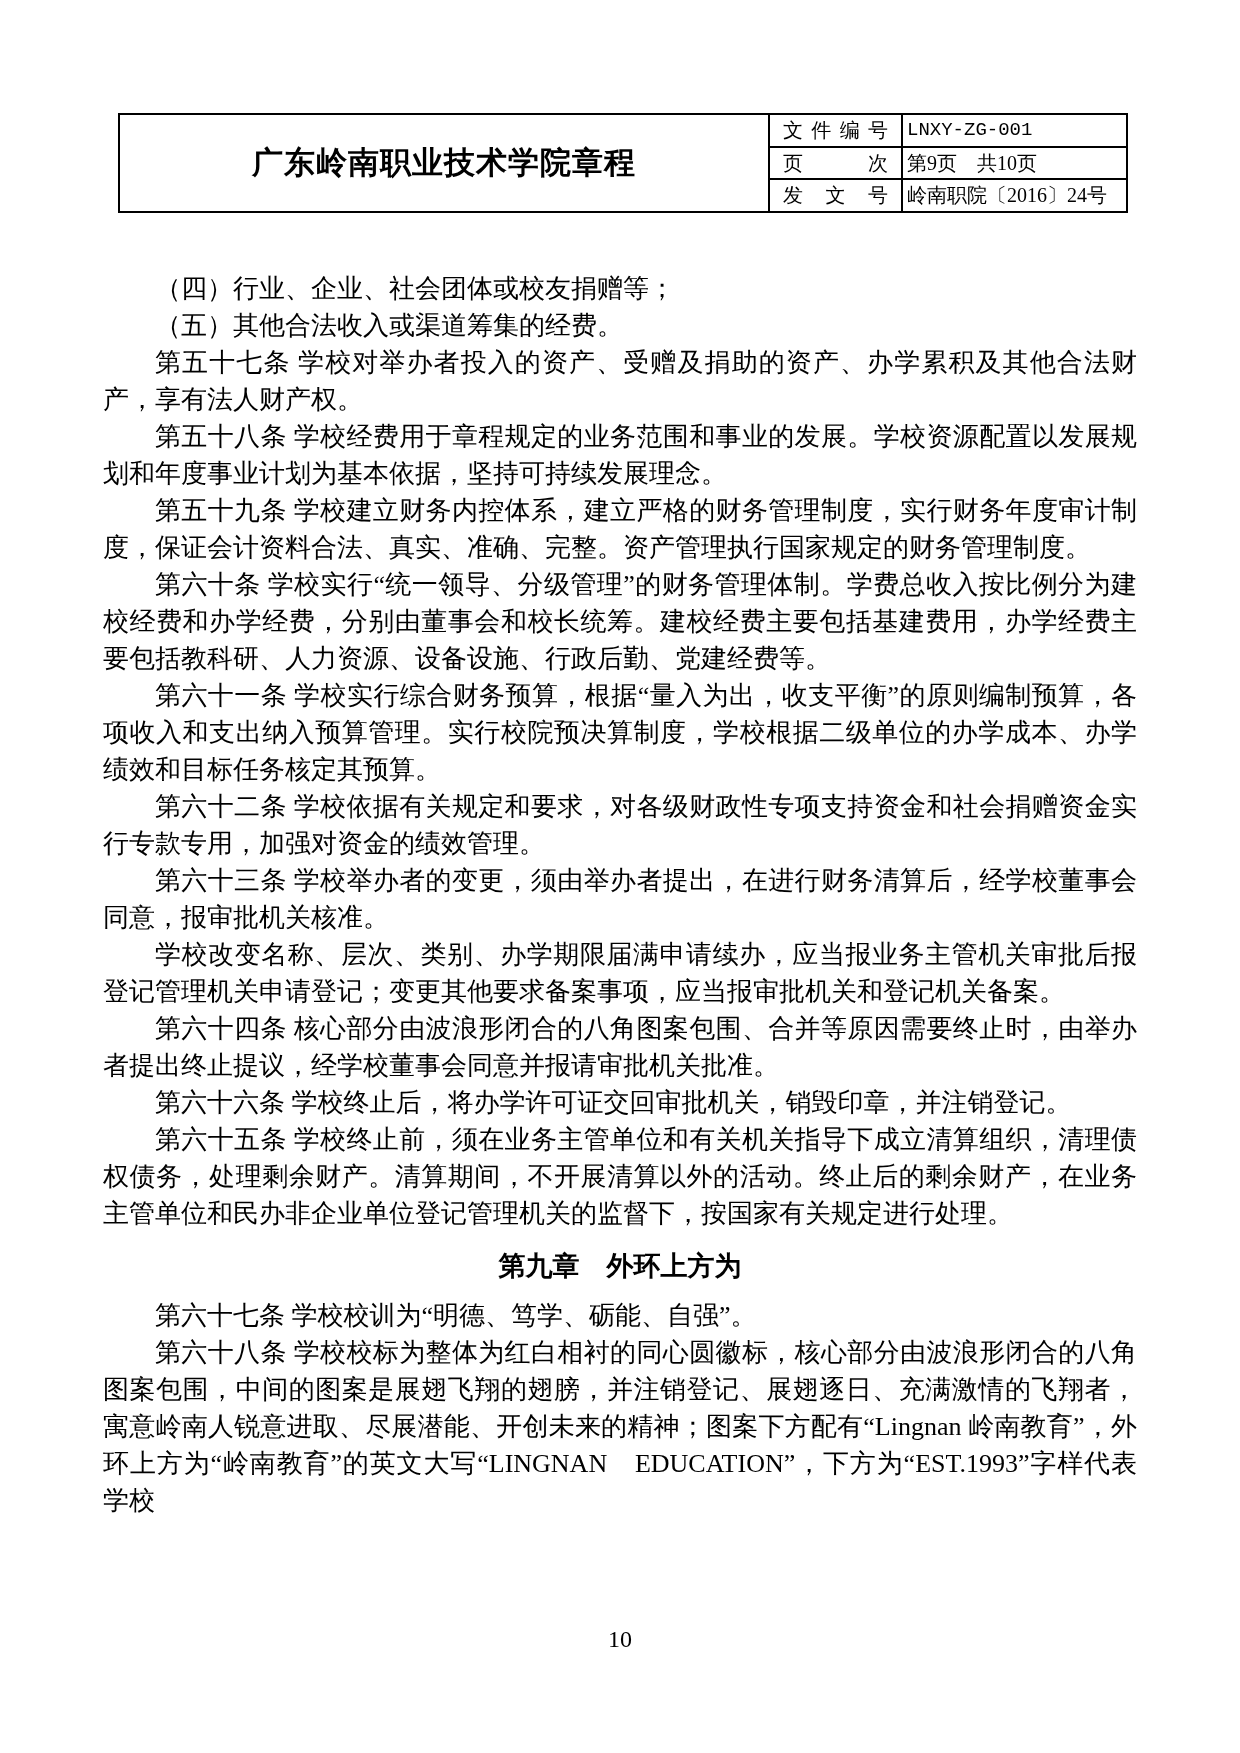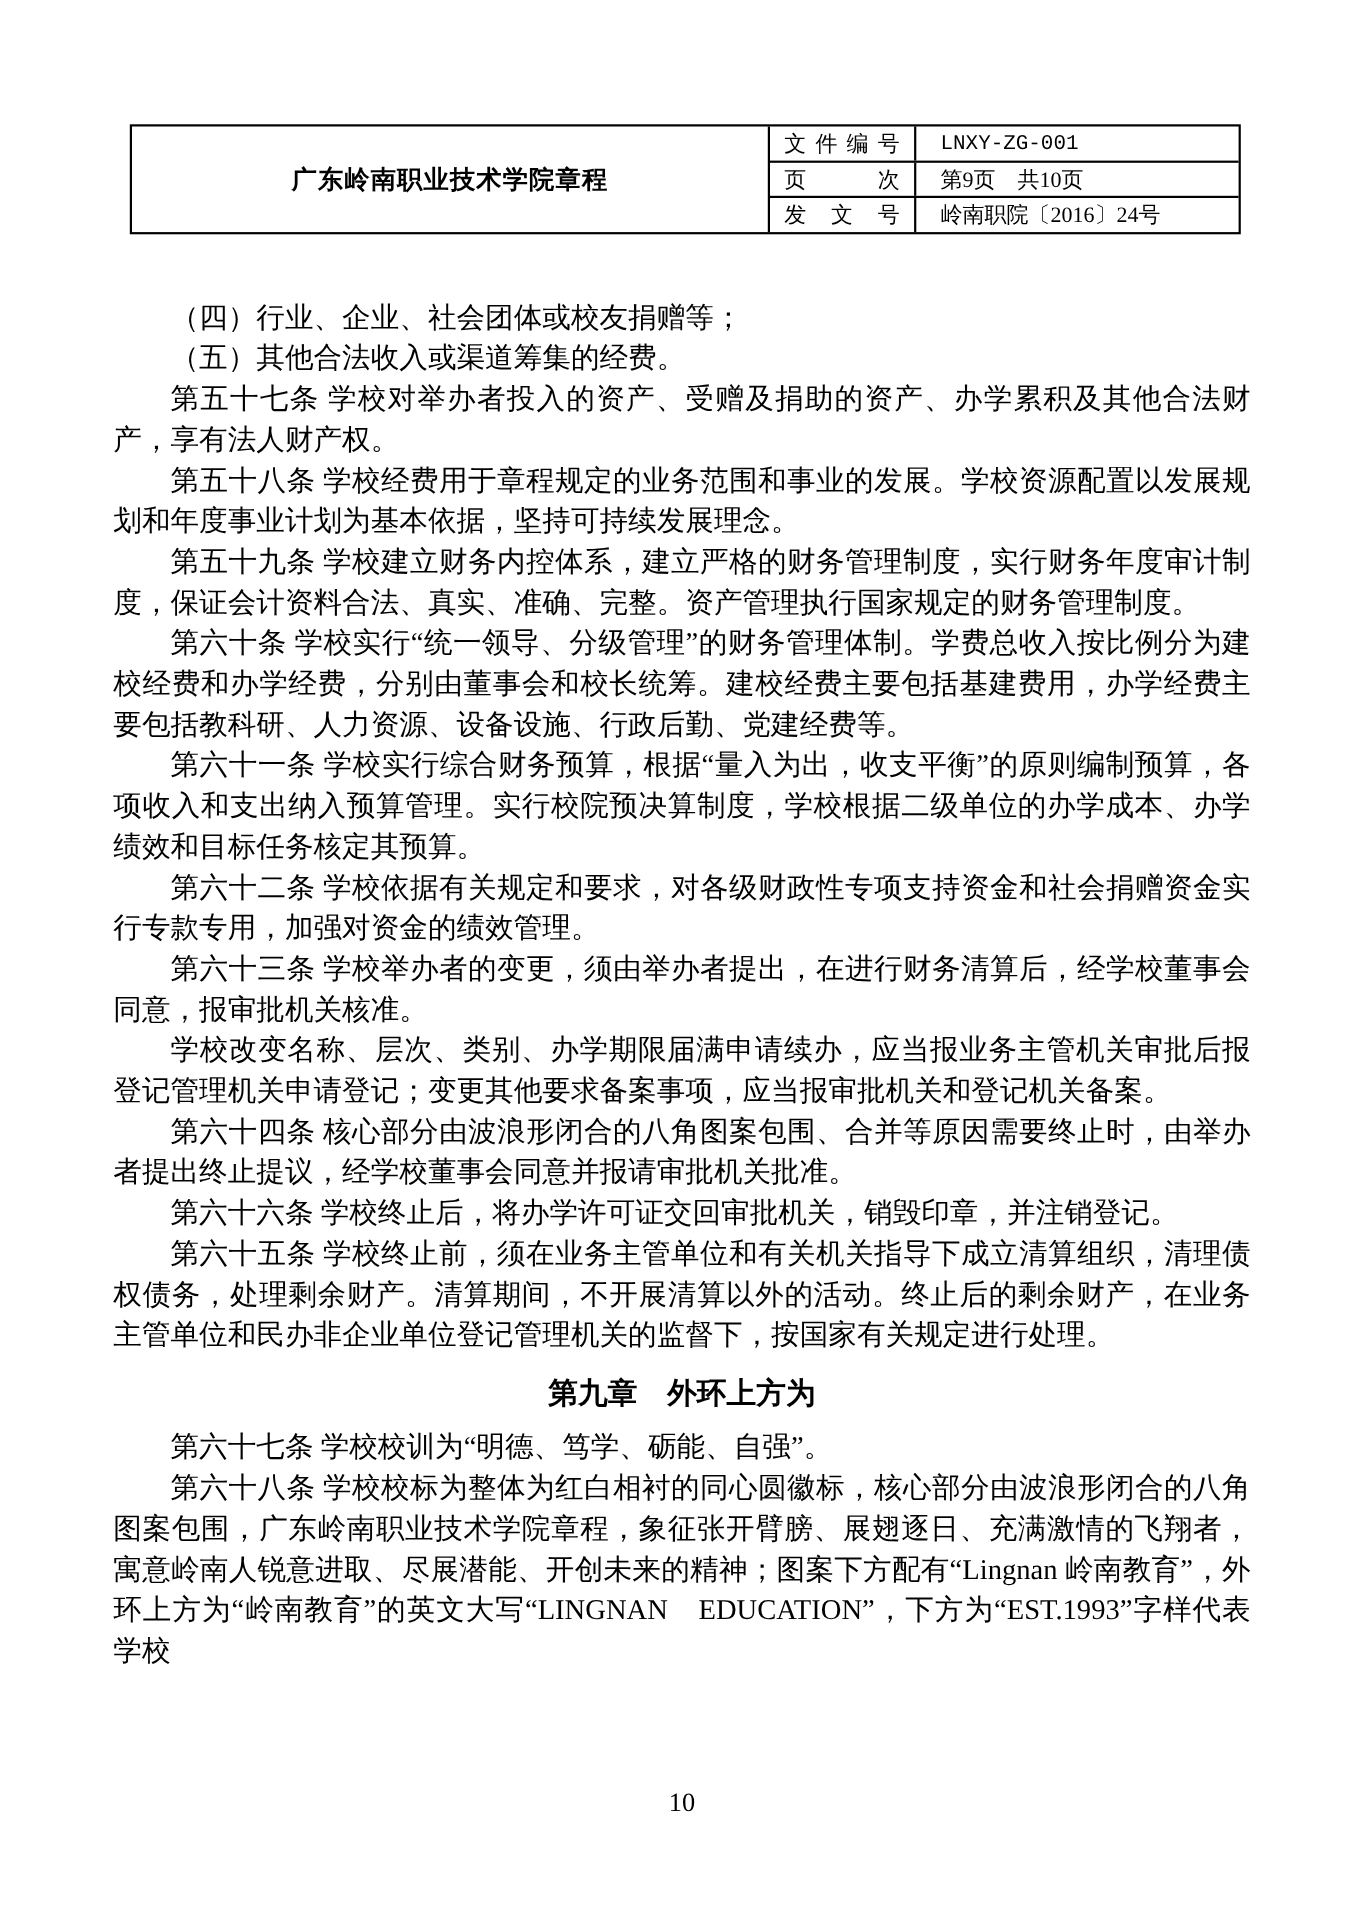--- a/index.html
+++ b/index.html
@@ -21,26 +21,26 @@
     position: absolute;
     left: 118px;
     top: 113px;
     width: 1010px;
     height: 100px;
     border: 2px solid #000;
     box-sizing: border-box;
     display: flex;
   }
   .title-cell {
-    width: 578px;
+    width: 648px;
     box-sizing: border-box;
     display: flex;
     align-items: center;
     justify-content: center;
-    font-size: 23px;
+    font-size: 31px;
     font-weight: bold;
     letter-spacing: 1px;
   }
   .meta-cells {
     flex: 1;
     display: flex;
     flex-direction: column;
     border-left: 2px solid #000;
   }
   .meta-row {
@@ -60,21 +60,21 @@
     align-items: center;
   }
   .meta-label .inner {
     width: 100%;
     display: flex;
     justify-content: space-between;
   }
   .meta-value {
     flex: 1;
     font-size: 20px;
-    padding-left: 22px;
+    padding-left: 4px;
     display: flex;
     align-items: center;
     white-space: nowrap;
   }
   .meta-row:first-child .meta-value {
     font-family: "Liberation Mono", "DejaVu Sans Mono", monospace;
     font-size: 19px;
   }
 
   
@@ -160,16 +160,16 @@
     <p>第六十条 学校实行“统一领导、分级管理”的财务管理体制。学费总收入按比例分为建校经费和办学经费，分别由董事会和校长统筹。建校经费主要包括基建费用，办学经费主要包括教科研、人力资源、设备设施、行政后勤、党建经费等。</p>
     <p>第六十一条 学校实行综合财务预算，根据“量入为出，收支平衡”的原则编制预算，各项收入和支出纳入预算管理。实行校院预决算制度，学校根据二级单位的办学成本、办学绩效和目标任务核定其预算。</p>
     <p>第六十二条 学校依据有关规定和要求，对各级财政性专项支持资金和社会捐赠资金实行专款专用，加强对资金的绩效管理。</p>
     <p>第六十三条 学校举办者的变更，须由举办者提出，在进行财务清算后，经学校董事会同意，报审批机关核准。</p>
     <p>学校改变名称、层次、类别、办学期限届满申请续办，应当报业务主管机关审批后报登记管理机关申请登记；变更其他要求备案事项，应当报审批机关和登记机关备案。</p>
     <p>第六十四条 核心部分由波浪形闭合的八角图案包围、合并等原因需要终止时，由举办者提出终止提议，经学校董事会同意并报请审批机关批准。</p>
     <p>第六十六条 学校终止后，将办学许可证交回审批机关，销毁印章，并注销登记。</p>
     <p>第六十五条 学校终止前，须在业务主管单位和有关机关指导下成立清算组织，清理债权债务，处理剩余财产。清算期间，不开展清算以外的活动。终止后的剩余财产，在业务主管单位和民办非企业单位登记管理机关的监督下，按国家有关规定进行处理。</p>
     <h2>第九章　外环上方为</h2>
     <p>第六十七条 学校校训为“明德、笃学、砺能、自强”。</p>
-    <p>第六十八条 学校校标为整体为红白相衬的同心圆徽标，核心部分由波浪形闭合的八角图案包围，广东岭南职业技术学院章程，象征张开臂膀、展翅逐日、充满激情的飞翔者，寓意岭南人锐意进取、尽展潜能、开创未来的精神；图案下方配有“Lingnan 岭南教育”，外环上方为“岭南教育”的英文大写“LINGNAN　EDUCATION”，下方为“EST.1993”字样代表学校</p>
+    <p>第六十八条 学校校标为整体为红白相衬的同心圆徽标，核心部分由波浪形闭合的八角图案包围，中间的图案是展翅飞翔的翅膀，并注销登记、展翅逐日、充满激情的飞翔者，寓意岭南人锐意进取、尽展潜能、开创未来的精神；图案下方配有“Lingnan 岭南教育”，外环上方为“岭南教育”的英文大写“LINGNAN　EDUCATION”，下方为“EST.1993”字样代表学校</p>
   </div>
 
 <div class="page-number">10</div>
 
 </body></html>

